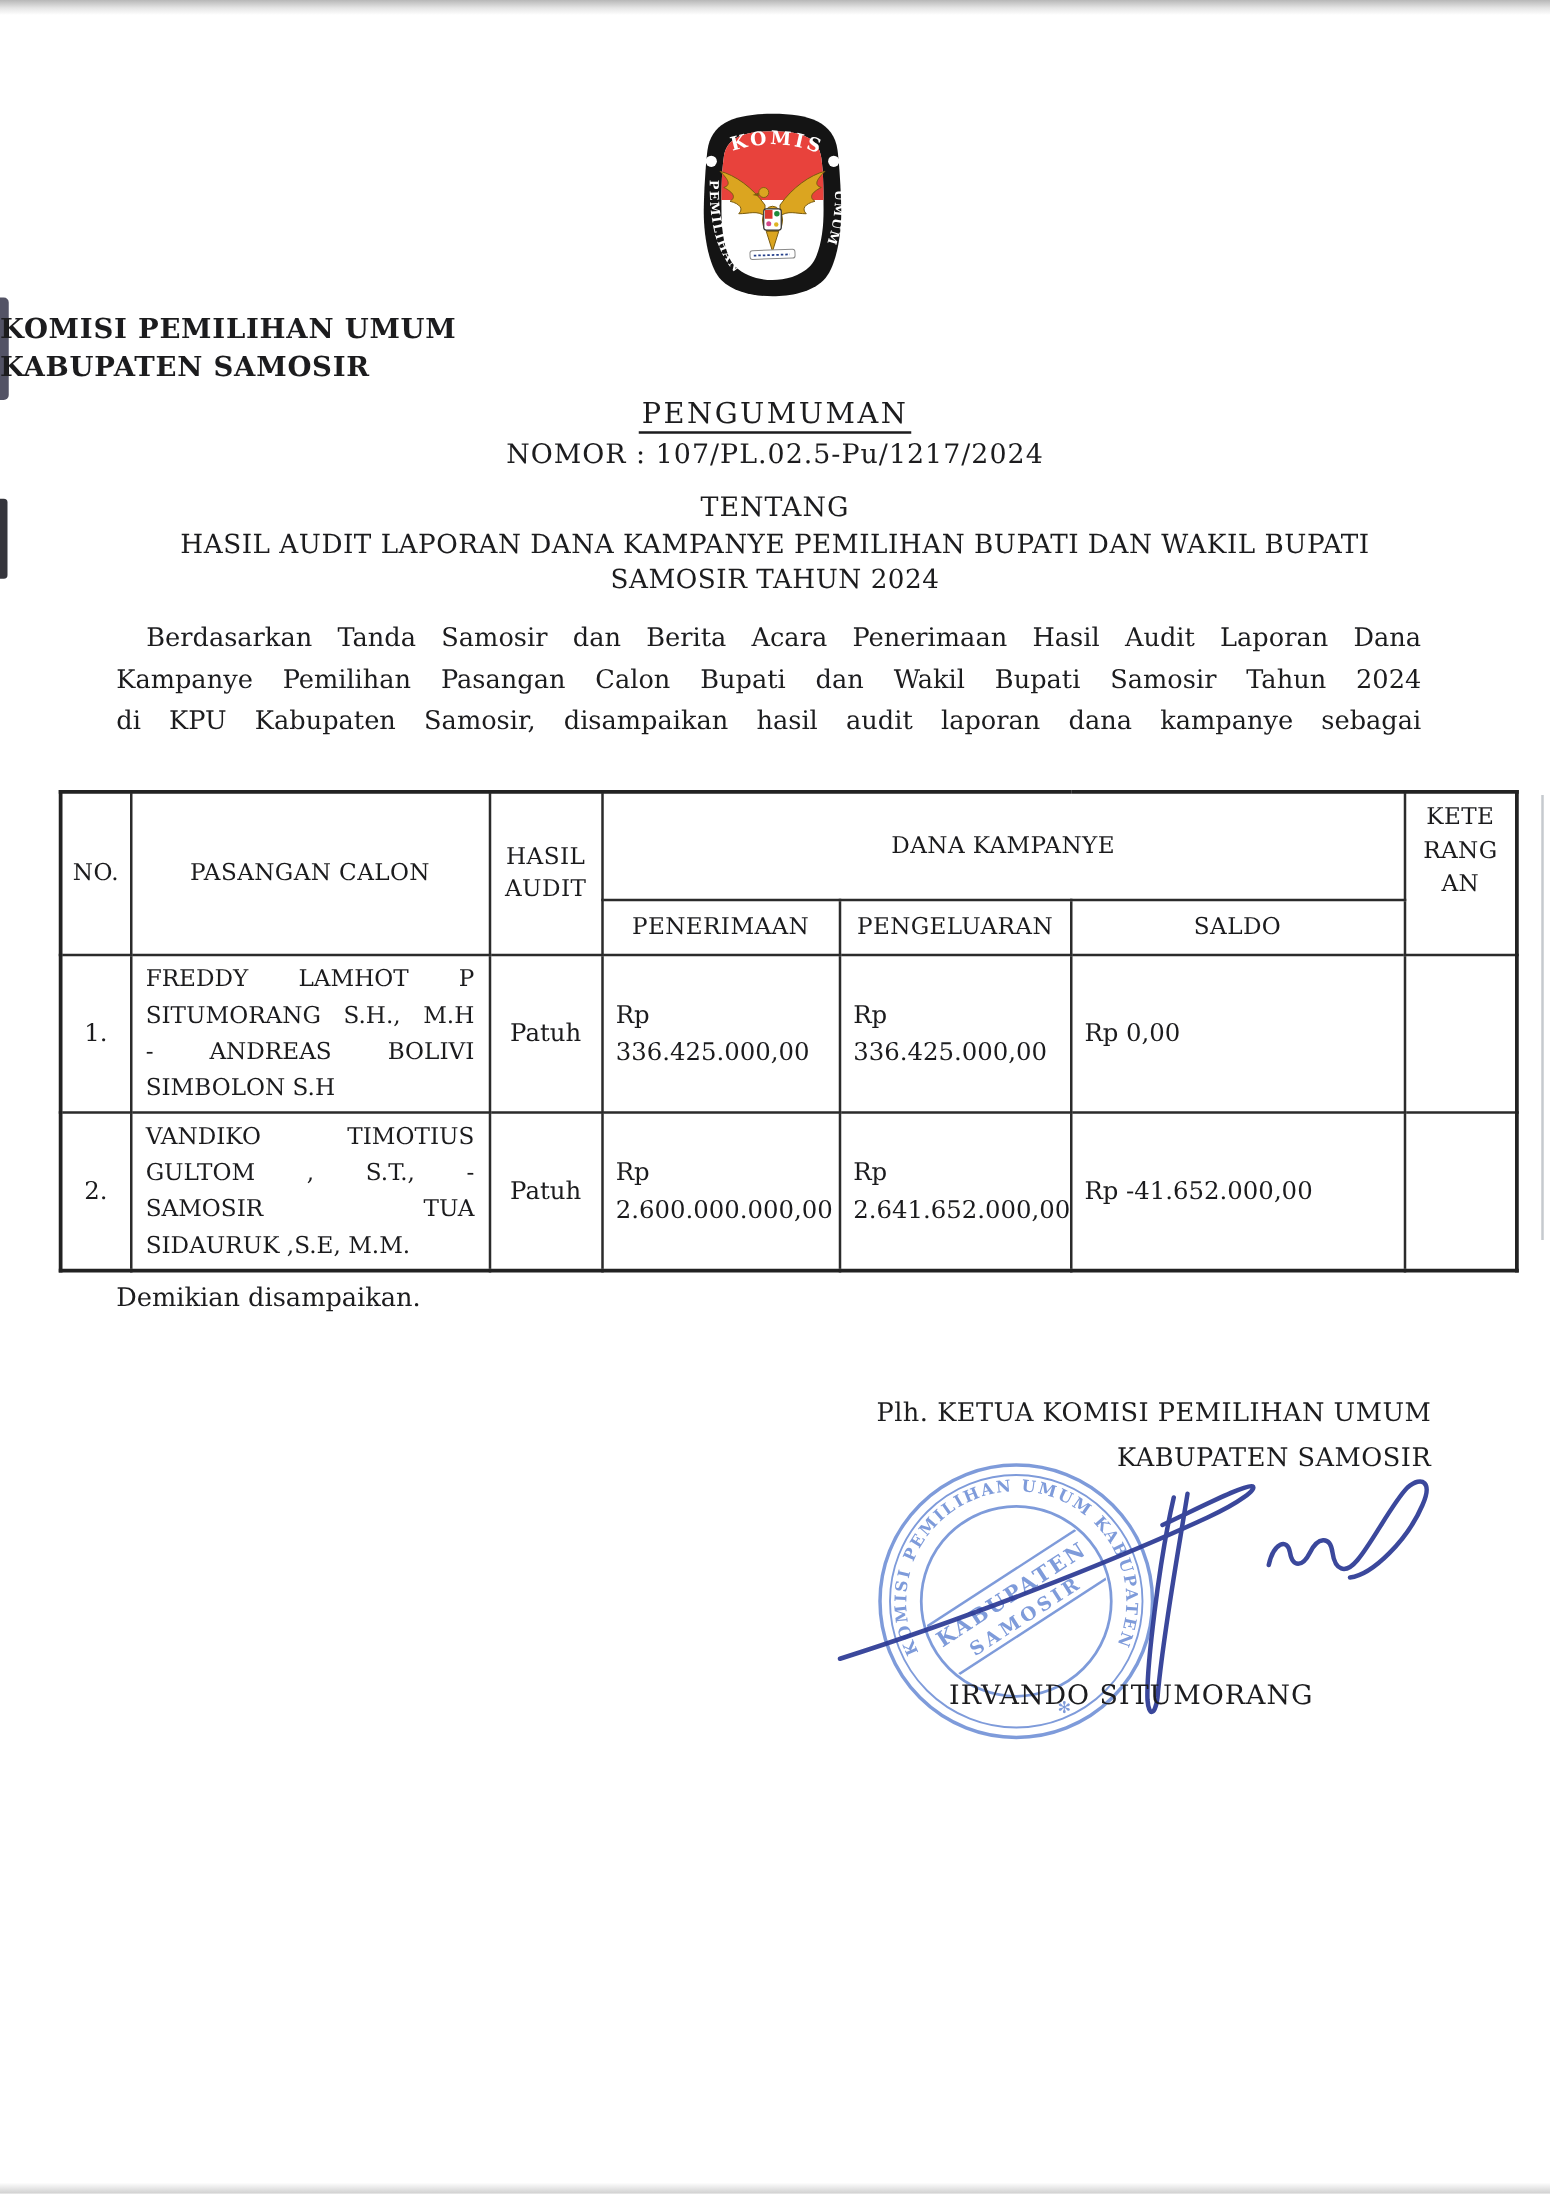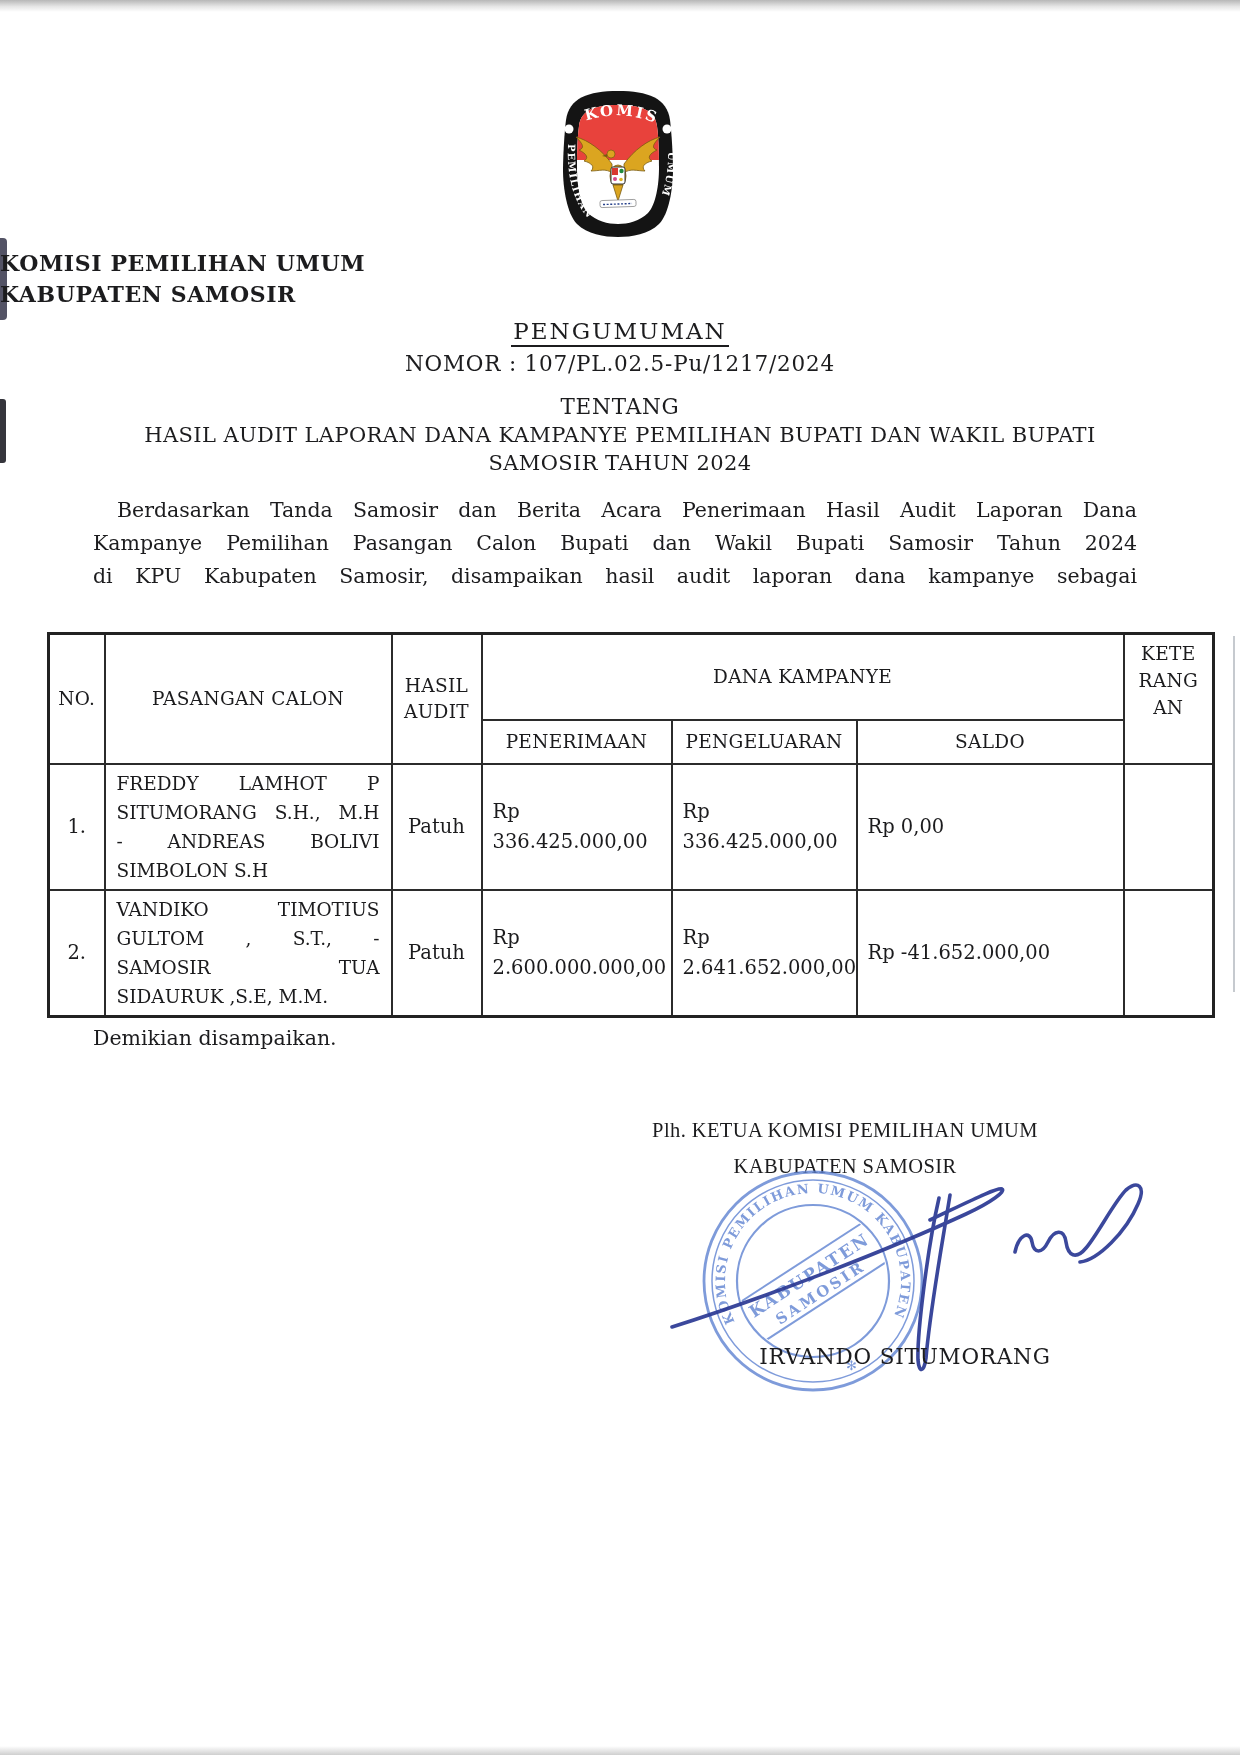--- a/index.html
+++ b/index.html
@@ -37,21 +37,21 @@
   .hdr{font-size:18.5px;letter-spacing:.3px;line-height:26px;}
   .kete{vertical-align:top !important;padding-top:5px !important;line-height:27px;}
   .pas-cell{padding:4px 11px !important;vertical-align:middle;}
   .pas-cell .pl{height:29px;line-height:29px;font-size:18.5px;}
   .money{padding:18px 10px !important;font-size:19.5px;line-height:30px;}
   .money div{white-space:nowrap;}
   .saldo{padding:2px 10px !important;font-size:19.5px;white-space:nowrap;}
   .no-cell,.patuh{font-size:19.5px;}
 
   .closing{left:93px;top:1026px;font-size:20.5px;}
-  .sig-title{left:545px;top:1112px;width:600px;text-align:center;font-size:20.5px;line-height:36px;letter-spacing:.4px;font-family:Liberation Serif, serif;}
+  .sig-title{left:545px;top:1112px;width:600px;text-align:right;font-size:20.5px;line-height:36px;letter-spacing:.4px;}
   .sig-name{left:700px;top:1344px;width:410px;text-align:center;font-size:21.5px;letter-spacing:.8px;}
 
   .stamp-box{left:696px;top:1164px;}
   .sig-box{left:620px;top:1140px;}
   svg text{font-family:"DejaVu Serif","Liberation Serif",serif;}
 </style>
 </head>
 <body>
 
 <div class="abs edge-top"></div>

